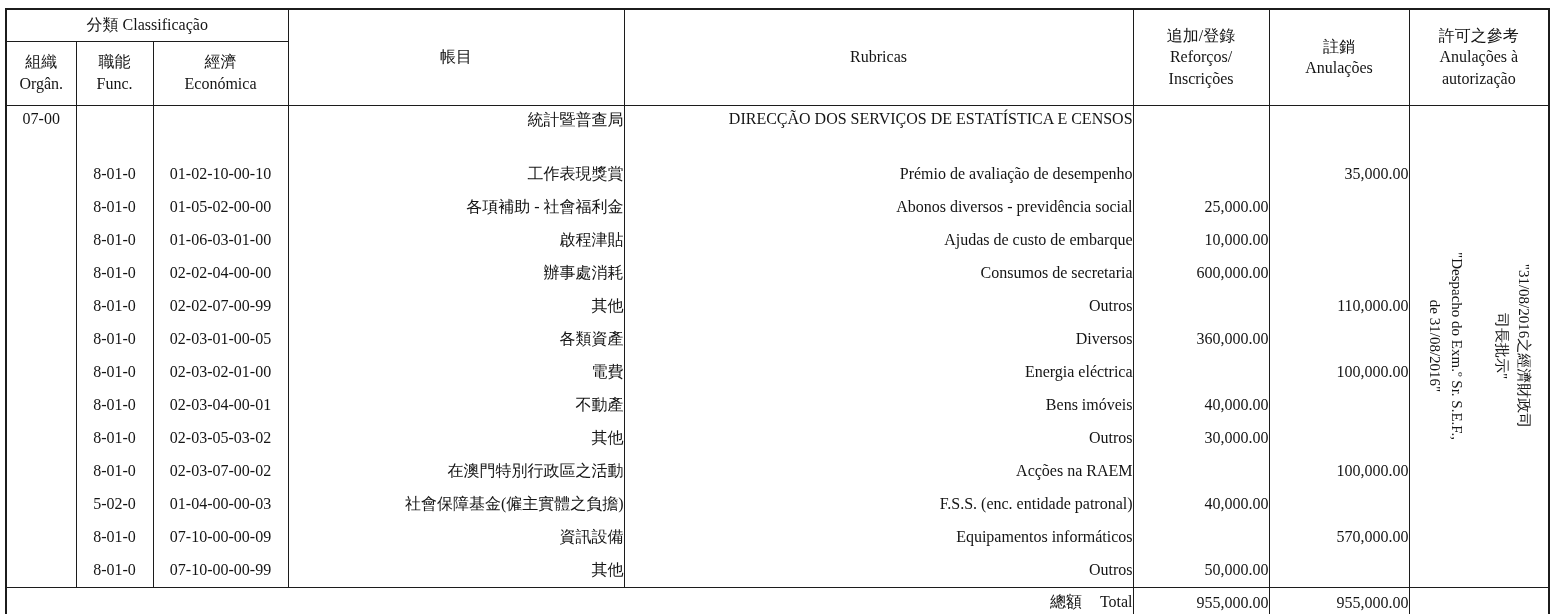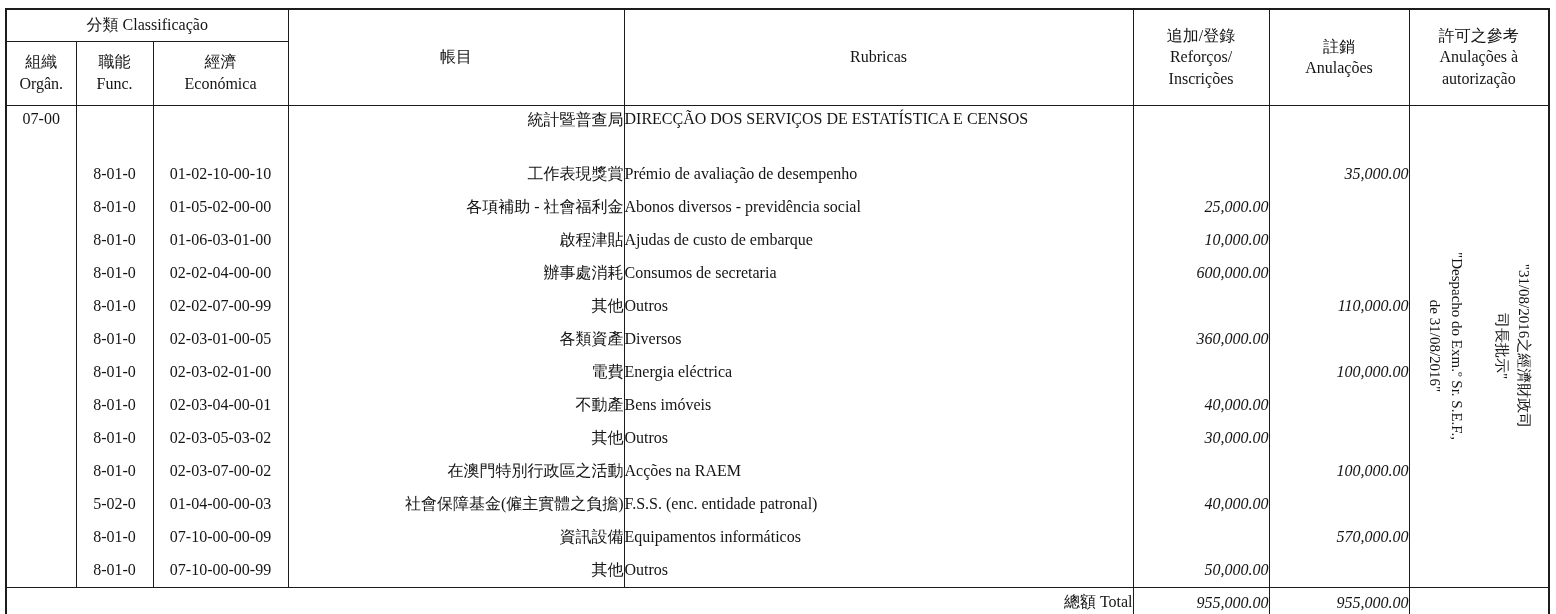--- a/index.html
+++ b/index.html
@@ -22,26 +22,26 @@
       white-space:pre-line;line-height:1.35;}
   .hd-top{height:32px;margin-left:15px;}
   .hd-sub{height:64px;}
   
   .bd{border-left:1.5px solid #1c1c1c;border-right:1.5px solid #1c1c1c;
       vertical-align:middle;overflow:hidden;white-space:nowrap;}
   .row-title td{height:48px;vertical-align:top;padding-top:4px;}
   .row-data td{height:33px;}
   .c-center{text-align:center;}
   .c-left-zh{text-align:right;padding-left:5px;}
-  .c-left-pt{text-align:left;padding-left:6px;}
-  .c-amt{text-align:right;padding-right:9px;font-style:italic;}
+  .c-left-pt{text-align:right;padding-left:6px;}
+  .c-amt{text-align:right;padding-right:9px;}
   
   .row-total td{height:30px;border-top:1.5px solid #1c1c1c;}
   .total-label{text-align:right;padding-right:10px;vertical-align:middle;}
-  .total-label .zh{margin-right:4px;font-family:Liberation Serif, serif;}
+  .total-label .zh{margin-right:18px;font-family:Liberation Serif, serif;}
   
   .ref-cell{position:relative;}
   .auth-rotated{
     position:absolute;top:50%;left:50%;width:440px;
     transform:translate(-50%,-50%) rotate(90deg);
     text-align:center;font-size:15px;line-height:1.45;white-space:pre-line;
     color:#141414;
   }
   .auth-rotated .auth-zh{margin:0 0 2px 0;}
   .auth-rotated .auth-pt{margin:0;}

